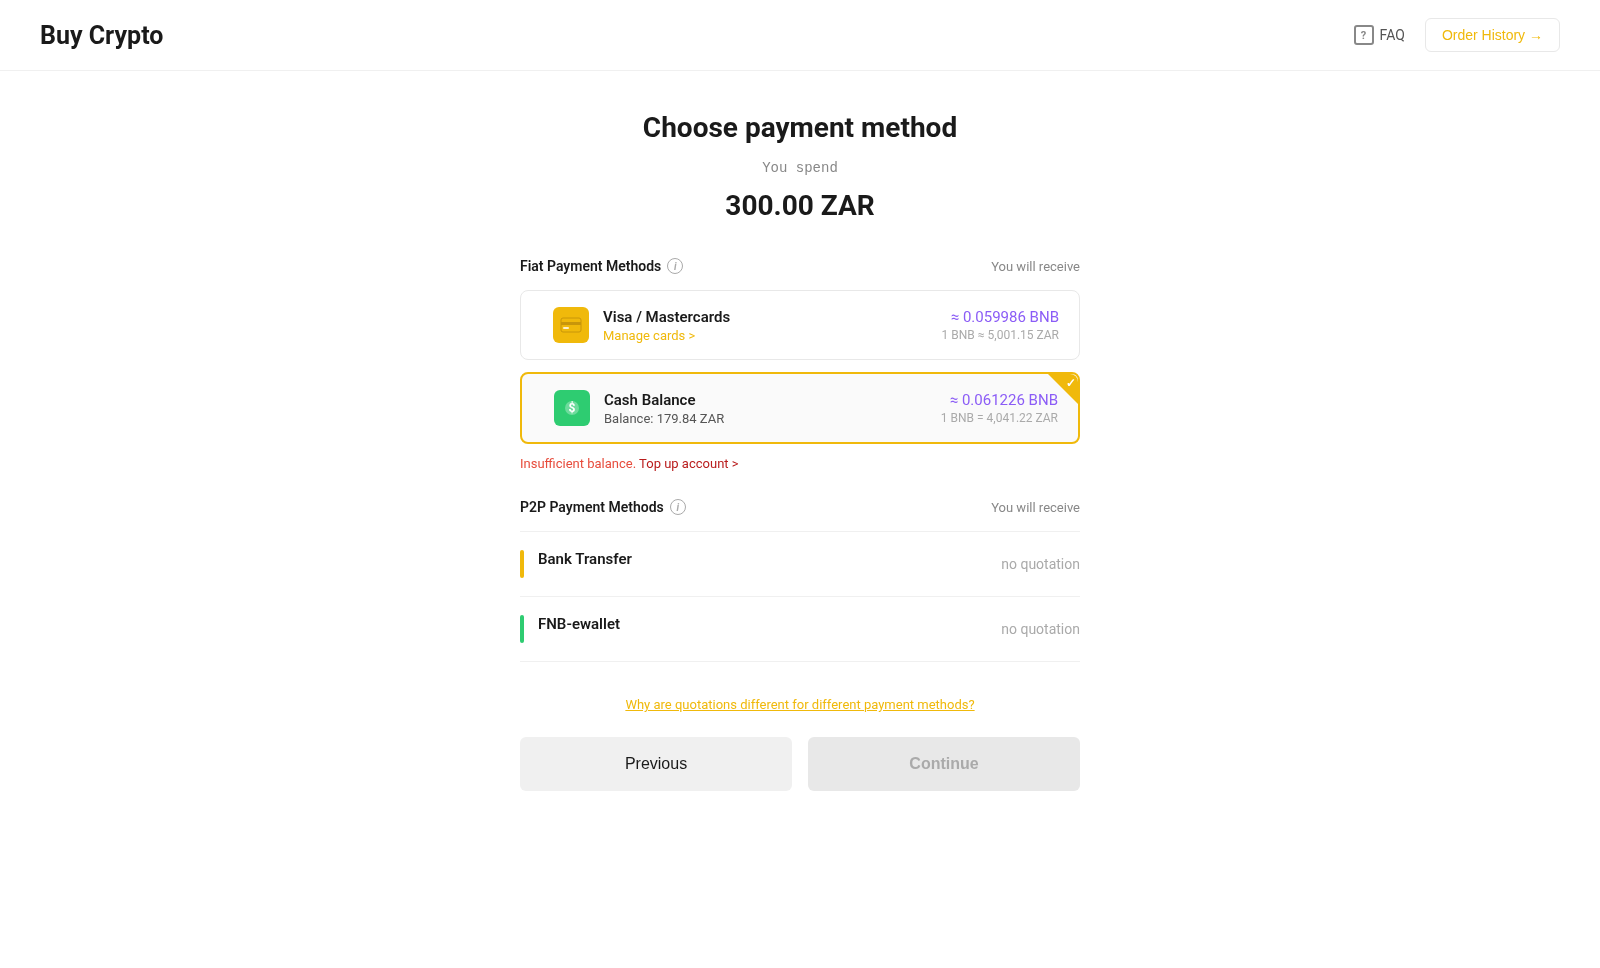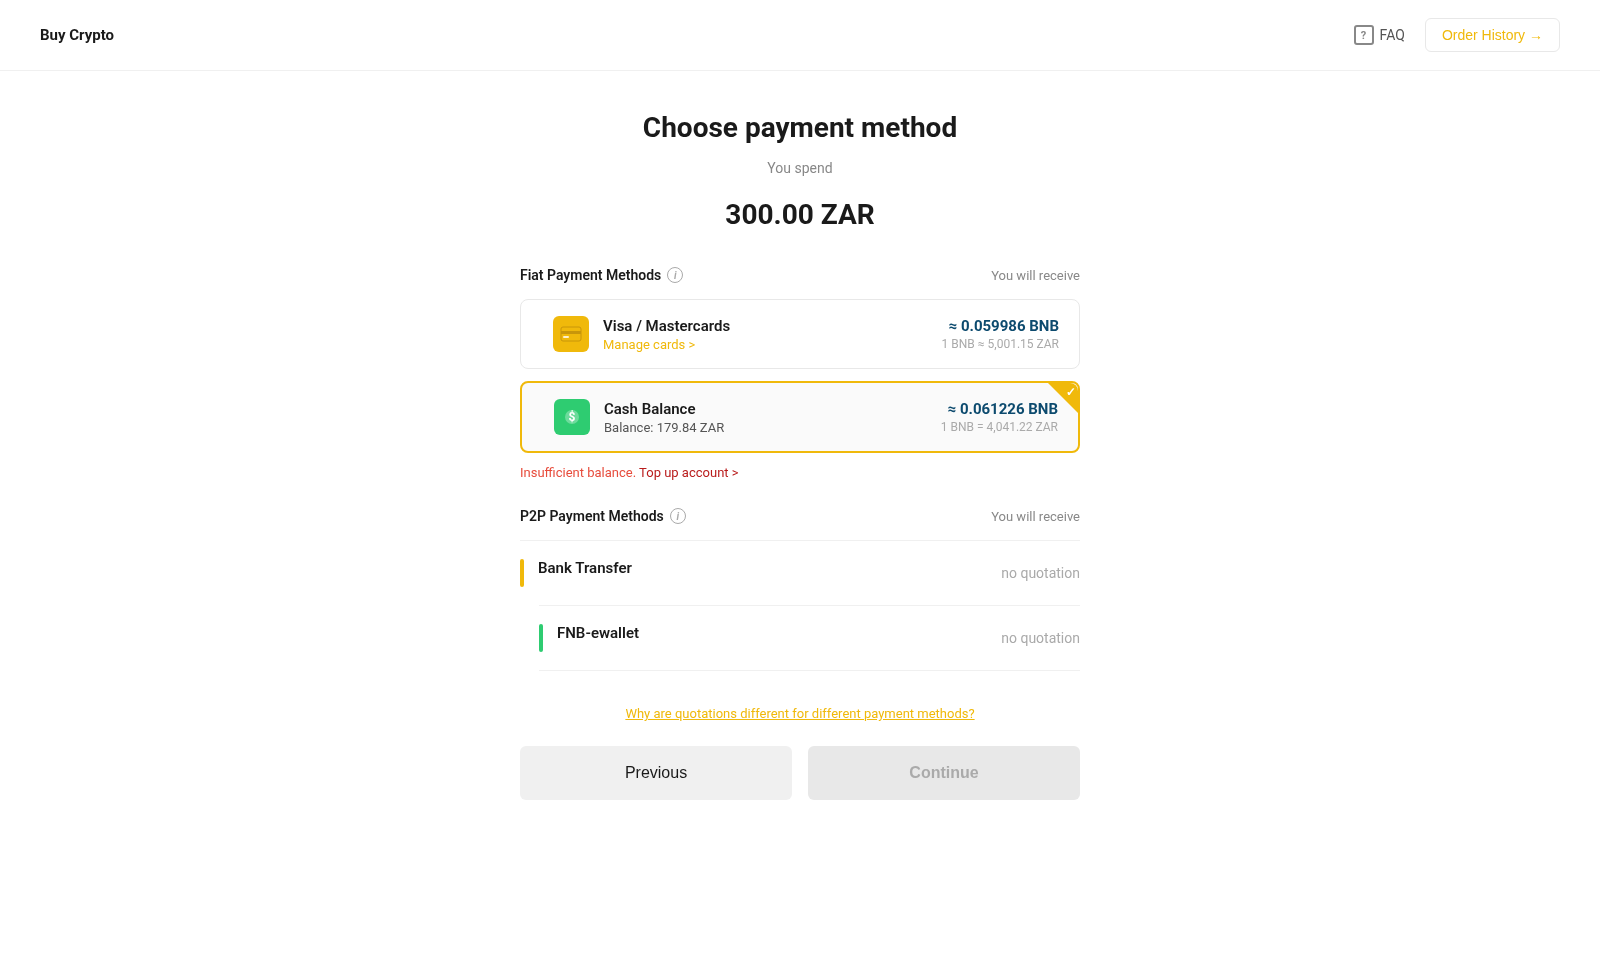--- a/index.html
+++ b/index.html
@@ -10,21 +10,21 @@
       min-height: 968px;
     }
     .header {
       display: flex;
       align-items: center;
       justify-content: space-between;
       padding: 18px 40px;
       border-bottom: 1px solid #f0f0f0;
     }
     .header-title {
-      font-size: 15px;
+      font-size: 25px;
       font-weight: 700;
       color: #1a1a1a;
     }
     .header-right {
       display: flex;
       align-items: center;
       gap: 20px;
     }
     .faq-link {
       display: flex;
@@ -67,21 +67,22 @@
     .page-title {
       text-align: center;
       font-size: 28px;
       font-weight: 700;
       margin-bottom: 16px;
     }
     .spend-label {
       text-align: center;
       color: #888;
       font-size: 14px;
-      margin-bottom: 22px;
+      margin-bottom: 13px;
+      font-family: Liberation Mono, monospace;
     }
     .spend-amount {
       text-align: center;
       font-size: 28px;
       font-weight: 700;
       margin-bottom: 36px;
     }
     .section-header {
       display: flex;
       justify-content: space-between;
@@ -160,22 +161,22 @@
     }
     .balance-text {
       font-size: 13px;
       color: #555;
     }
     .payment-card-right {
       text-align: right;
     }
     .receive-amount {
       font-size: 15px;
-      font-weight: 700;
-      color: #0c4a6e;
+      font-weight: 400;
+      color: #8b5cf6;
     }
     .exchange-rate {
       font-size: 12px;
       color: #aaa;
       margin-top: 2px;
     }
     .checkmark-corner {
       position: absolute;
       top: 0;
       right: 0;
@@ -212,21 +213,20 @@
     .p2p-card {
       border-top: 1px solid #f0f0f0;
       padding: 18px 0;
       display: flex;
       align-items: center;
       justify-content: space-between;
       cursor: pointer;
     }
     .p2p-card:last-child {
       border-bottom: 1px solid #f0f0f0;
-      margin-left: 19px;
     }
     .p2p-left {
       display: flex;
       gap: 14px;
     }
     .p2p-bar {
       width: 4px;
       height: 28px;
       border-radius: 2px;
     }

